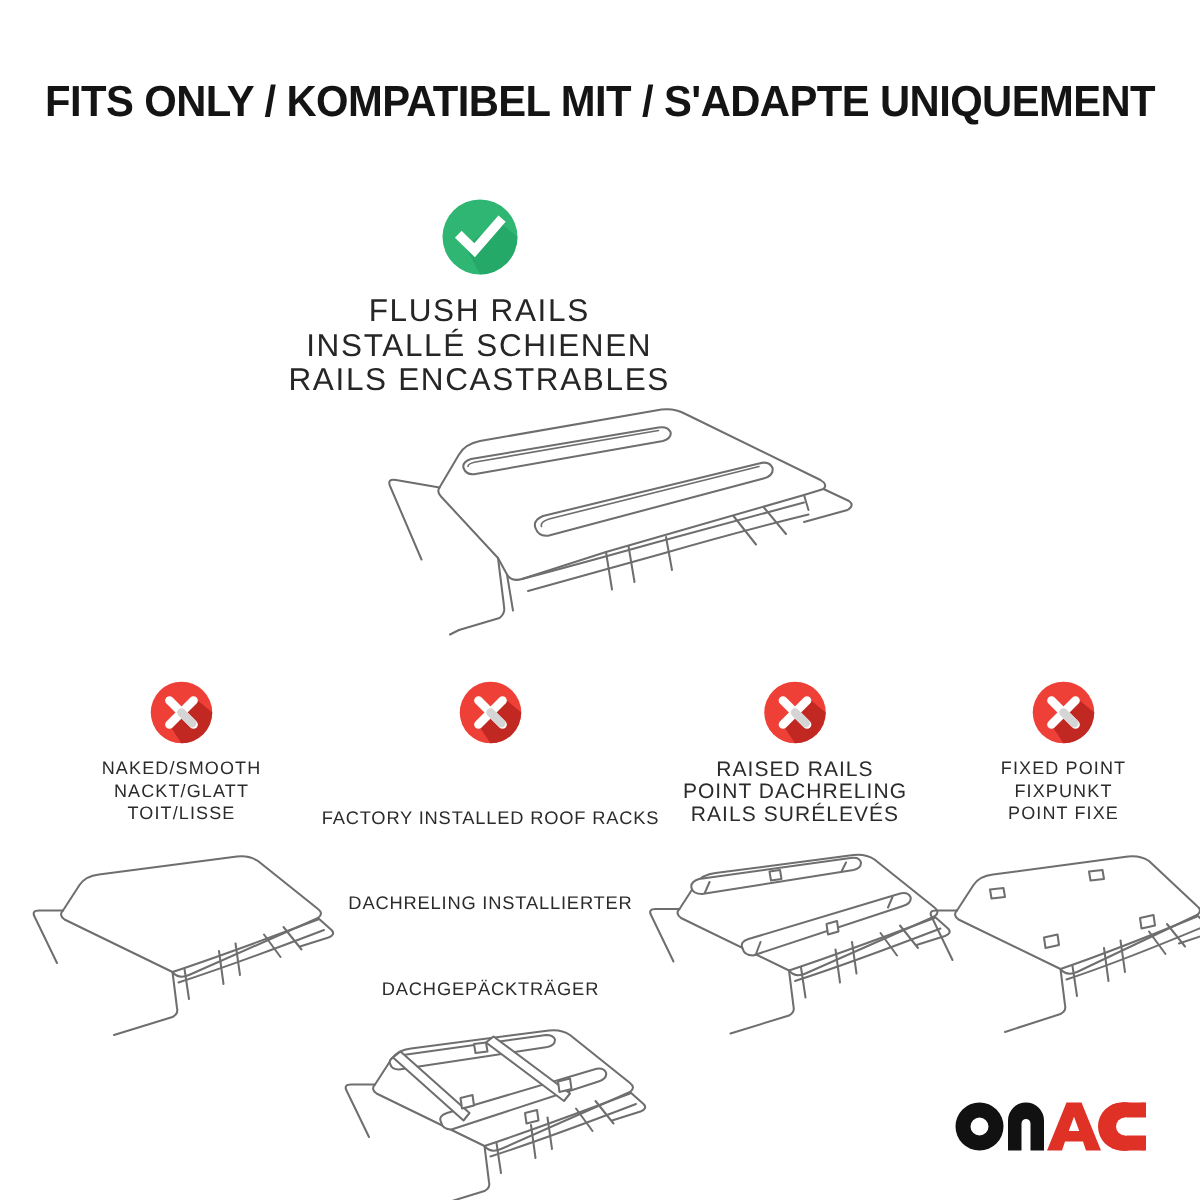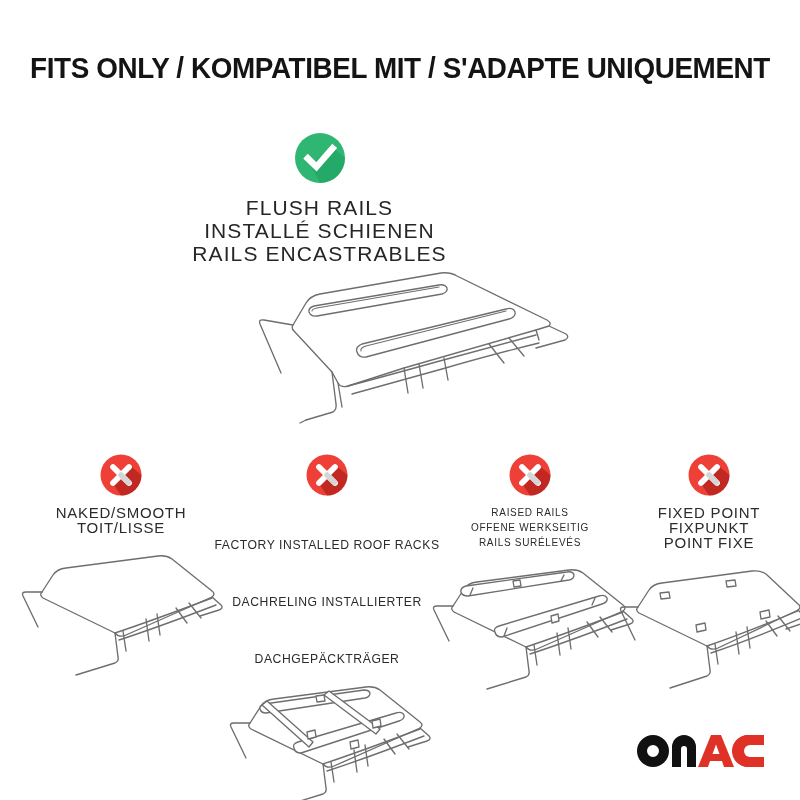--- a/index.html
+++ b/index.html
@@ -88,28 +88,28 @@
   .badge-red {
     position: relative;
     width: 42px;
     height: 42px;
     margin: 6px auto 0 auto;
   }
   .col-labels {
     margin-top: 9px;
   }
   .col-label {
-    font-size: 15px;
+    font-size: 12px;
     line-height: 15px;
     letter-spacing: 0.75px;
     color: #2b2b2b;
     white-space: nowrap;
   }
   .col-1 .col-label { font-size: 12.2px; letter-spacing: 0.55px; margin-top: 42px; }
-  .col-2 .col-label { font-size: 10px;   letter-spacing: 0.7px; }
+  .col-2 .col-label { font-size: 14px;   letter-spacing: 0.7px; }
 
   .col-art {
     margin-top: 8px;
     width: 100%;
     height: 150px;
   }
   .col-0 .col-art { margin-top: 12px; }
   .col-3 .col-art { margin-top: 12px; }
 
   
@@ -195,20 +195,21 @@
         <path d="M21 41.5 A20.5 20.5 0 0 0 41.5 21 L30 11.5 L21 19 L12 28 Z" fill="#A61A16" opacity="0.62"></path>
         <g stroke="#FFFFFF" stroke-width="5.8" stroke-linecap="round">
           <line x1="13" y1="13" x2="29" y2="29"></line>
           <line x1="29" y1="13" x2="13" y2="29"></line>
         </g>
         <line x1="21" y1="21" x2="28.2" y2="28.2" stroke="#D5D5D5" stroke-width="5.6" stroke-linecap="round"></line>
       </svg>
     </div>
     <div class="col-labels">
       <div class="col-label">NAKED/SMOOTH</div>
+      <div class="col-label">NACKT/GLATT</div>
       <div class="col-label">TOIT/LISSE</div>
     </div>
     <div class="col-art">
       <svg class="line-art" viewBox="0 0 210 150" width="210" height="150" aria-hidden="true">
         <path class="fillwhite" d="M26 45 L37 28 Q41 22 50 21 L142 9 Q150 8 156 12 L196 44
                                    Q200 47 196 50 L110 88 Q103 91 99 86 L27 51 Q23 48 26 45 Z"></path>
         <path d="M26 45 L10 45 Q5 45 7 49 L22 80"></path>
         <path d="M99 86 L102 110 Q103 114 99 116 L60 128"></path>
         <path d="M107 84 L110 104"></path>
         <path d="M196 50 L205 58 Q208 61 203 63 L184 69"></path>
@@ -275,21 +276,21 @@
         <path d="M21 41.5 A20.5 20.5 0 0 0 41.5 21 L30 11.5 L21 19 L12 28 Z" fill="#A61A16" opacity="0.62"></path>
         <g stroke="#FFFFFF" stroke-width="5.8" stroke-linecap="round">
           <line x1="13" y1="13" x2="29" y2="29"></line>
           <line x1="29" y1="13" x2="13" y2="29"></line>
         </g>
         <line x1="21" y1="21" x2="28.2" y2="28.2" stroke="#D5D5D5" stroke-width="5.6" stroke-linecap="round"></line>
       </svg>
     </div>
     <div class="col-labels">
       <div class="col-label">RAISED RAILS</div>
-      <div class="col-label">OFFENE WERKSEITIG</div>
+      <div class="col-label">POINT DACHRELING</div>
       <div class="col-label">RAILS SURÉLEVÉS</div>
     </div>
     <div class="col-art">
       <svg class="line-art" viewBox="0 0 215 150" width="215" height="150" aria-hidden="true">
         <path class="fillwhite" d="M30 48 L41 31 Q45 25 54 24 L146 12 Q154 11 160 15 L200 47
                                    Q204 50 200 53 L114 91 Q107 94 103 89 L31 54 Q27 51 30 48 Z"></path>
         <path d="M30 48 L14 48 Q9 48 11 52 L26 83"></path>
         <path d="M103 89 L106 113 Q107 117 103 119 L64 131"></path>
         <path d="M111 87 L114 107"></path>
         <path d="M200 53 L209 61 Q212 64 207 66 L188 72"></path>

